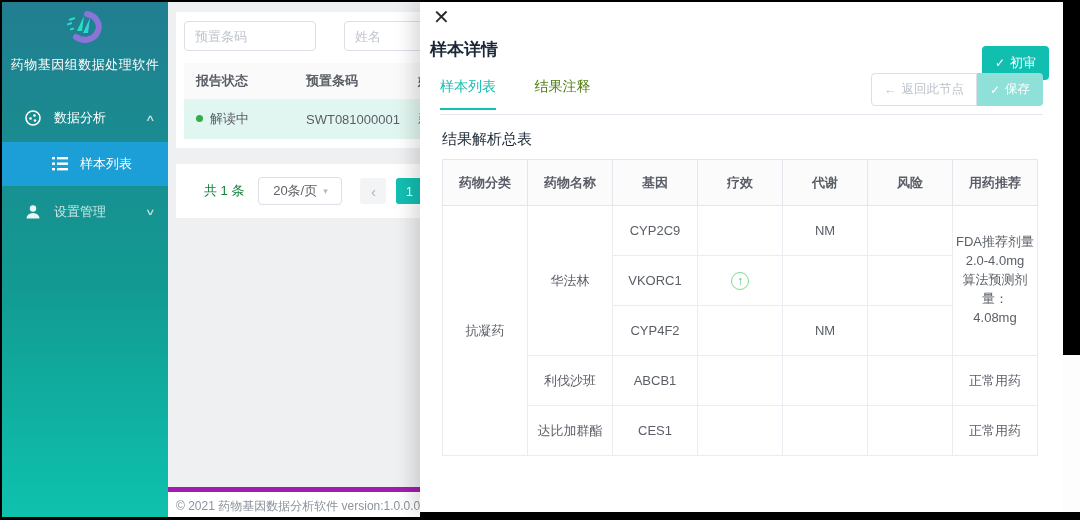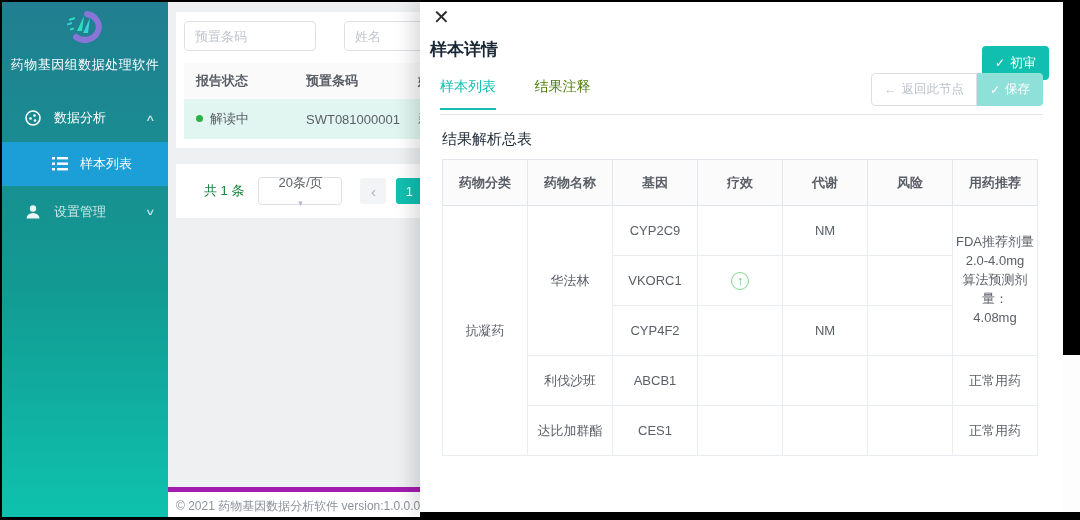--- a/index.html
+++ b/index.html
@@ -33,21 +33,21 @@
   .filters input { width:132px; height:30px; border:1px solid #dcdfe6; border-radius:4px; padding:0 10px;
     font-size:13px; color:#606266; outline:none; background:#fff; }
   .filters input::placeholder { color:#bfc4cc; }
   .mtable { border-collapse:collapse; width:396px; margin-top:12px; table-layout:fixed; }
   .mtable th { background:#fafafa; height:36px; text-align:left; padding-left:12px; font-size:13px; color:#5a5e66; font-weight:bold; }
   .mtable td { background:#e1f6f0; height:40px; text-align:left; padding-left:12px; font-size:13px; color:#5a5e66; }
   .dot { display:inline-block; width:7px; height:7px; border-radius:50%; background:#2fae49; margin-right:7px; vertical-align:1px; }
   .pager-card { background:#fff; margin:16px 0 0 8px; width:412px; height:54px; display:flex; align-items:center; padding-left:28px; }
   .pager-total { font-size:13px; color:#15803d; }
   .page-size { margin-left:14px; width:84px; height:28px; border:1px solid #dcdfe6; border-radius:4px;
-    display:flex; align-items:center; justify-content:center; gap:6px; font-size:13px; color:#606266; cursor:pointer; background:#fff;flex-direction:column; }
+    display:flex; align-items:center; justify-content:center; gap:6px; font-size:13px; color:#606266; cursor:pointer; background:#fff; }
   .page-size .caret { font-size:9px; color:#b4b9c2; }
   .pg-prev { margin-left:18px; width:26px; height:26px; border-radius:3px; background:#f3f4f6; color:#aab0b9;
     display:flex; align-items:center; justify-content:center; font-size:15px; cursor:pointer; }
   .pg-cur { margin-left:10px; width:26px; height:26px; border-radius:3px; background:#13bfb1; color:#fff;
     display:flex; align-items:center; justify-content:center; font-size:13px; cursor:pointer; }
   .mid-footer { position:absolute; left:0; bottom:0; width:100%; height:30px; background:#fff;
     border-top:5px solid #a21caf; font-size:12px; color:#8c939d; line-height:29px; padding-left:8px; white-space:nowrap; }
 
   
   .detail { position:absolute; left:420px; top:2px; width:643px; height:510px; background:#fff;

